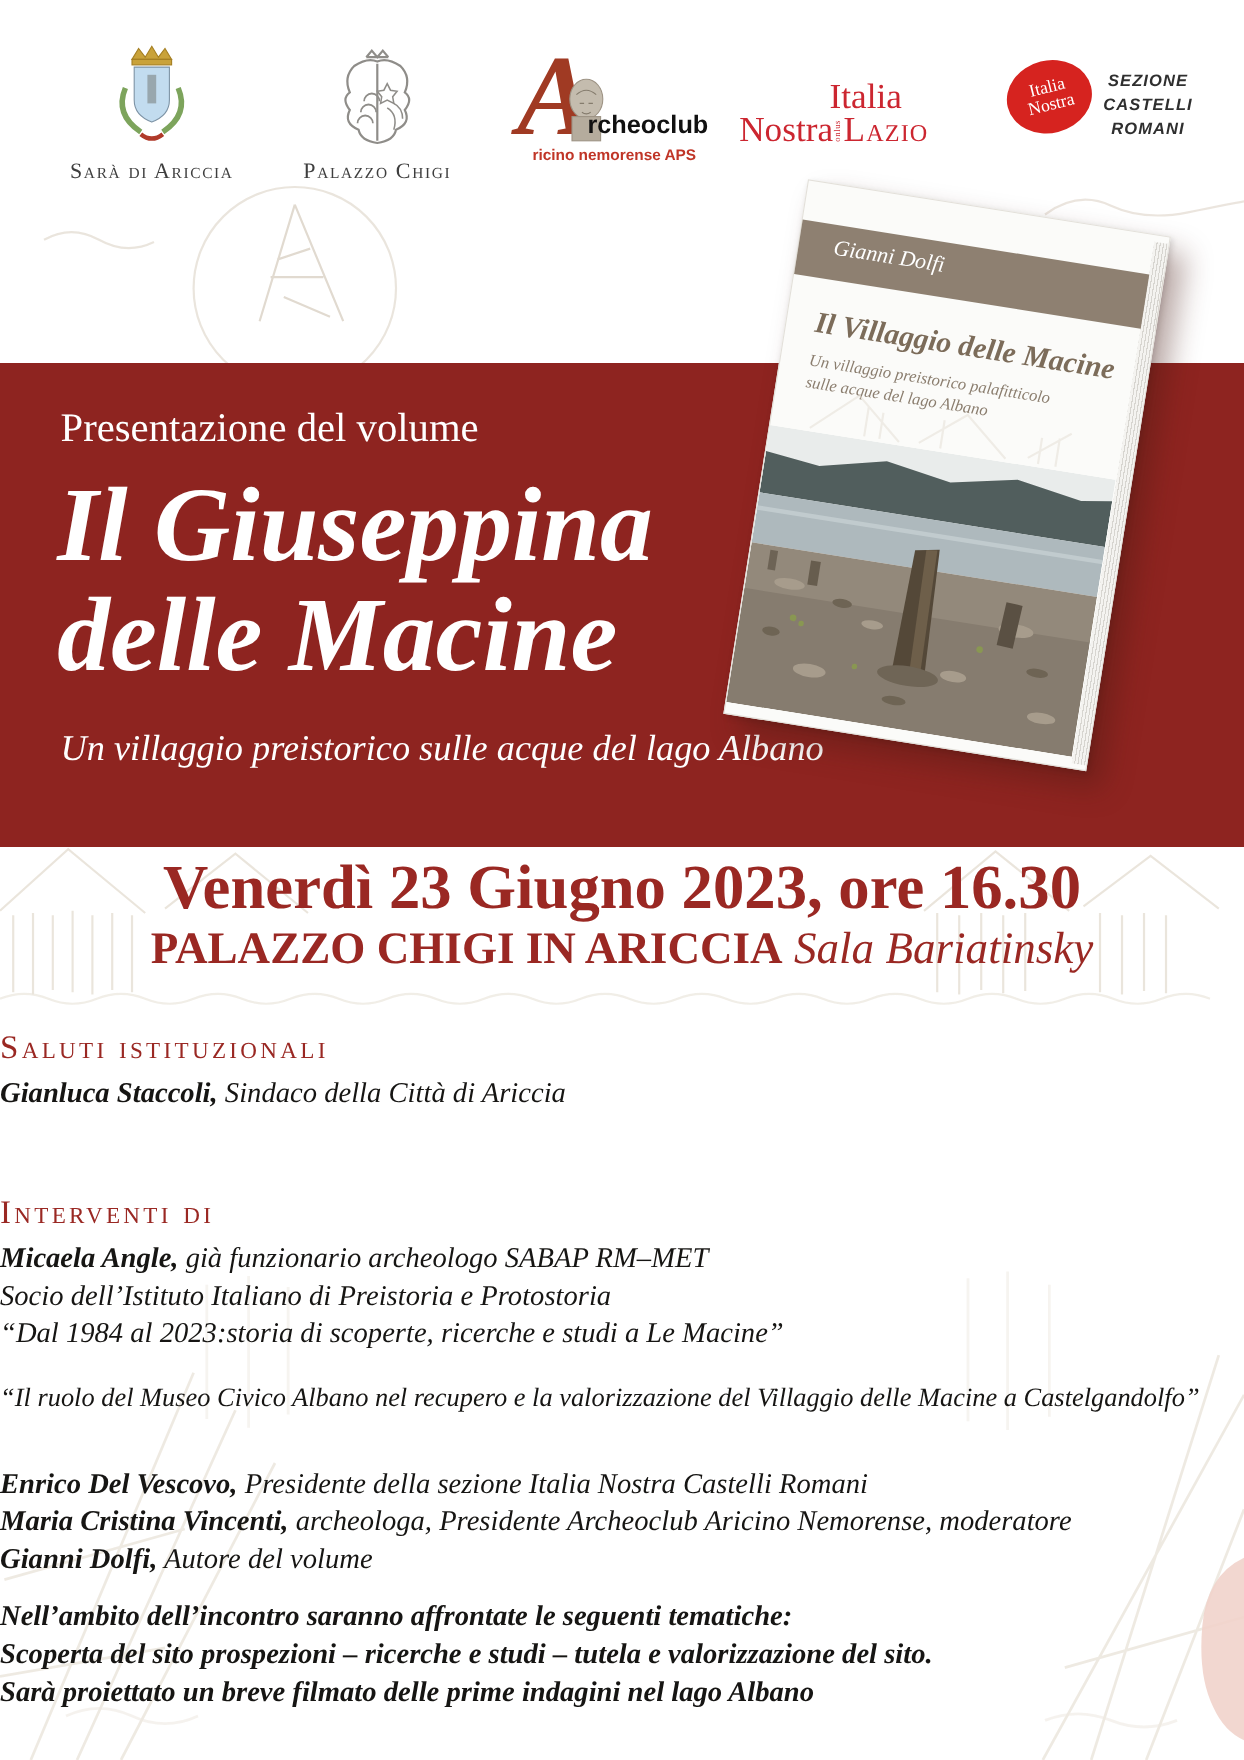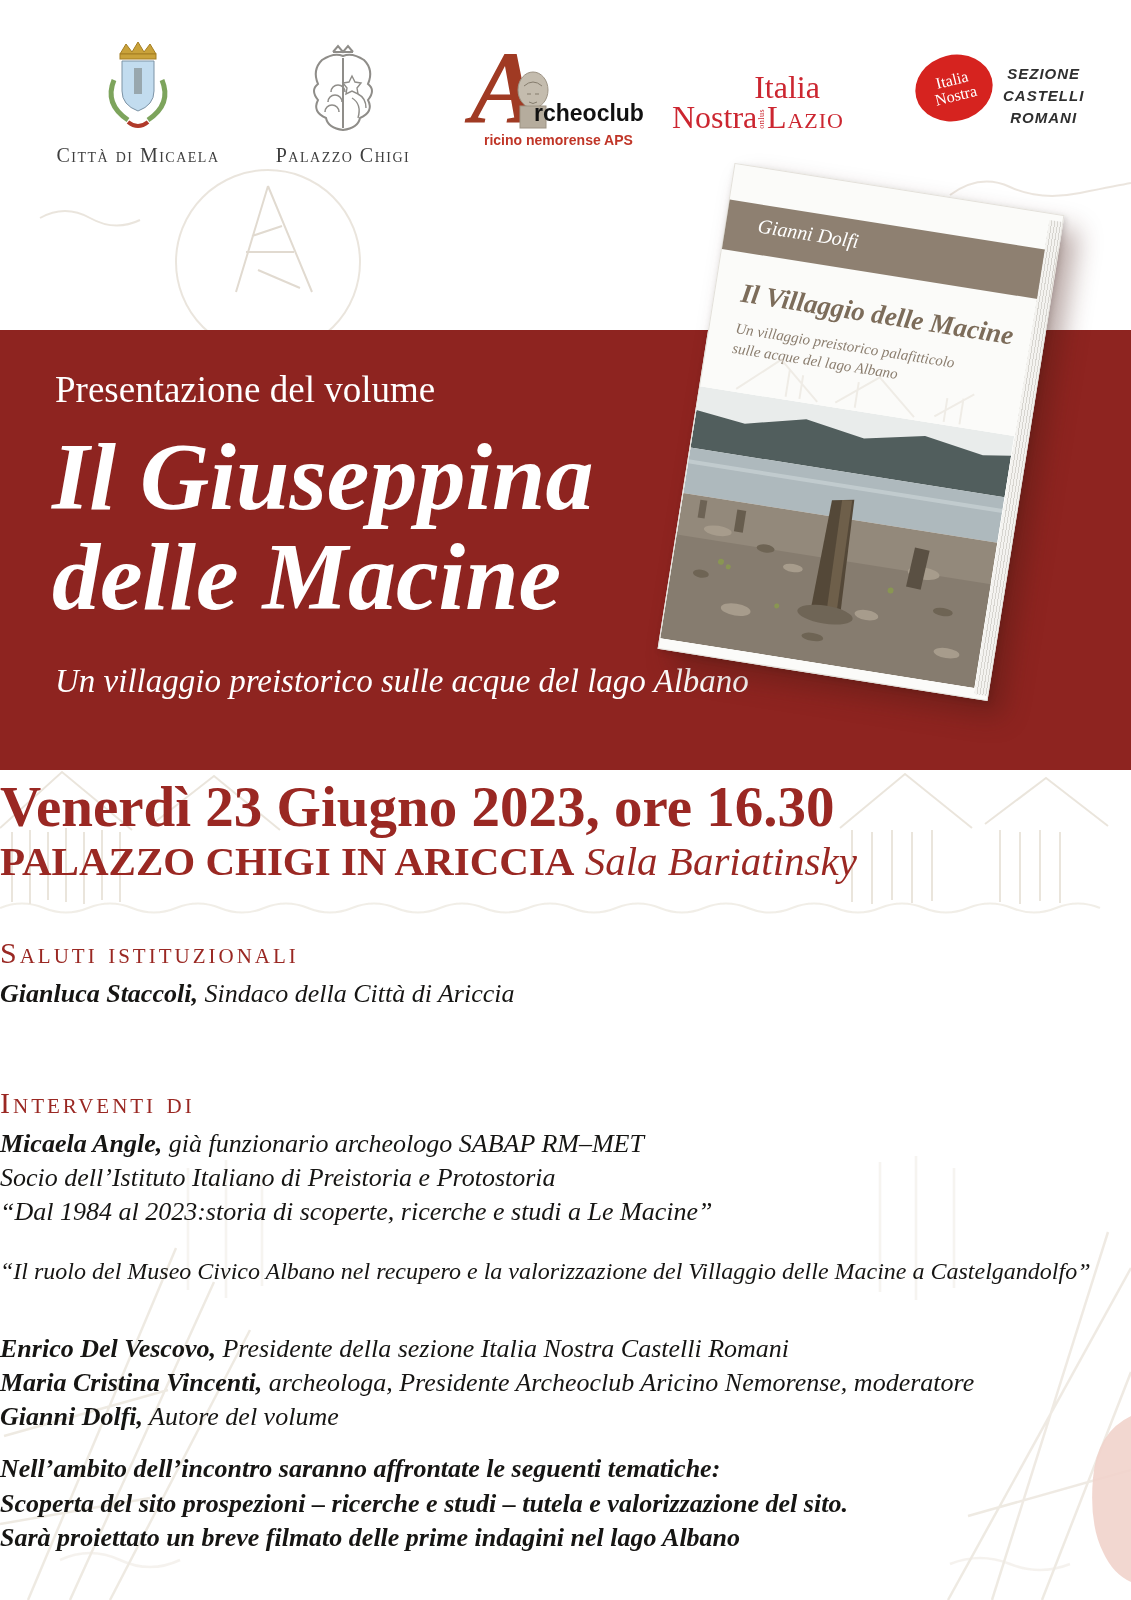--- a/index.html
+++ b/index.html
@@ -44,21 +44,21 @@
     transform:rotate(9deg);box-shadow:16px 14px 26px rgba(70,25,18,.38),2px 2px 6px rgba(0,0,0,.15);
     border:1px solid #e3e0da;}
   .book-band{position:absolute;left:0;top:36px;width:100%;height:50px;background:#8e8071;}
   .book-author{position:absolute;left:32px;top:46px;color:#fff;font-style:italic;font-size:20px;}
   .book-title{position:absolute;left:26px;top:112px;width:280px;color:#7c6c5a;font-style:italic;font-weight:bold;font-size:27px;line-height:1.1;}
   .book-sub{position:absolute;left:26px;top:152px;width:270px;color:#8b7e6f;font-style:italic;font-size:15px;line-height:1.35;}
   .book-photo{position:absolute;left:0;bottom:10px;width:318px;height:255px;overflow:hidden;}
   .book-pages{position:absolute;right:0;top:6px;width:13px;height:480px;
     background:repeating-linear-gradient(90deg,#f4f3f0 0 2px,#d7d5d0 2px 3px);}
   
-  .event{position:absolute;left:0;top:776px;width:1131px;text-align:left;color:var(--accent-red);}
+  .event{position:absolute;left:0;top:776px;width:1131px;text-align:center;color:var(--accent-red);}
   .event-date{font-size:57px;font-weight:bold;line-height:1.08;}
   .event-venue{font-size:41px;line-height:1.15;}
   .event-venue .venue-name{font-weight:bold;}
   .event-venue .venue-room{font-style:italic;}
   .section{position:absolute;left:0;width:1131px;text-align:left;}
   .section-heading{font-variant:small-caps;letter-spacing:3px;font-size:30px;color:var(--accent-red);margin-bottom:8px;}
   .pline{font-size:26px;font-style:italic;line-height:1.2;margin:3px 0;color:#161513;}
   .pline .pname{font-weight:bold;}
   .pline.quote-wide{font-size:24px;}
   .saluti{top:936px;}
@@ -98,21 +98,21 @@
 
   <div class="logo logo-ariccia">
     <svg width="96" height="100" viewBox="0 0 96 100">
       <path d="M30 14 L36 4 L42 12 L48 2 L54 12 L60 4 L66 14 Z" fill="#c9a23a" stroke="#a57f23"></path>
       <rect x="30" y="14" width="36" height="5" fill="#c9a23a" stroke="#a57f23"></rect>
       <path d="M32 21 h32 v30 q0 14 -16 20 q-16 -6 -16 -20 Z" fill="#c2dcef" stroke="#7d93a5"></path>
       <rect x="44" y="28" width="8" height="26" fill="#98a7ae"></rect>
       <path d="M24 40 q-10 24 14 40 M72 40 q10 24 -14 40" fill="none" stroke="#7da45c" stroke-width="5"></path>
       <path d="M38 82 q10 8 20 0" fill="none" stroke="#b03a2a" stroke-width="4"></path>
     </svg>
-    <div class="logo-caption">Città di Micaela</div>
+    <div class="logo-caption">Sarà di Ariccia</div>
   </div>
 
   <div class="logo logo-chigi">
     <svg width="86" height="98" viewBox="0 0 86 98">
       <g stroke="#8f8d89" fill="none" stroke-width="2">
         <path d="M33 10 l5 -6 l5 6 l5 -6 l5 6 M33 10 h20"></path>
         <path d="M22 18 q-10 10 -4 24 q-8 6 0 16 q-6 12 8 18 q2 10 17 12 q15 -2 17 -12 q14 -6 8 -18 q8 -10 0 -16 q6 -14 -4 -24 q-12 -8 -21 -4 q-9 -4 -21 4 Z"></path>
         <line x1="43" y1="16" x2="43" y2="86"></line>
         <path d="M28 60 a7 7 0 0 1 14 0 M25 70 a7 7 0 0 1 14 0 M31 50 a7 7 0 0 1 14 0" stroke-width="1.6"></path>
         <path d="M52 34 l3 6 l6 1 l-4 5 l1 6 l-6 -3 l-6 3 l1 -6 l-4 -5 l6 -1 Z" stroke-width="1.4"></path>

